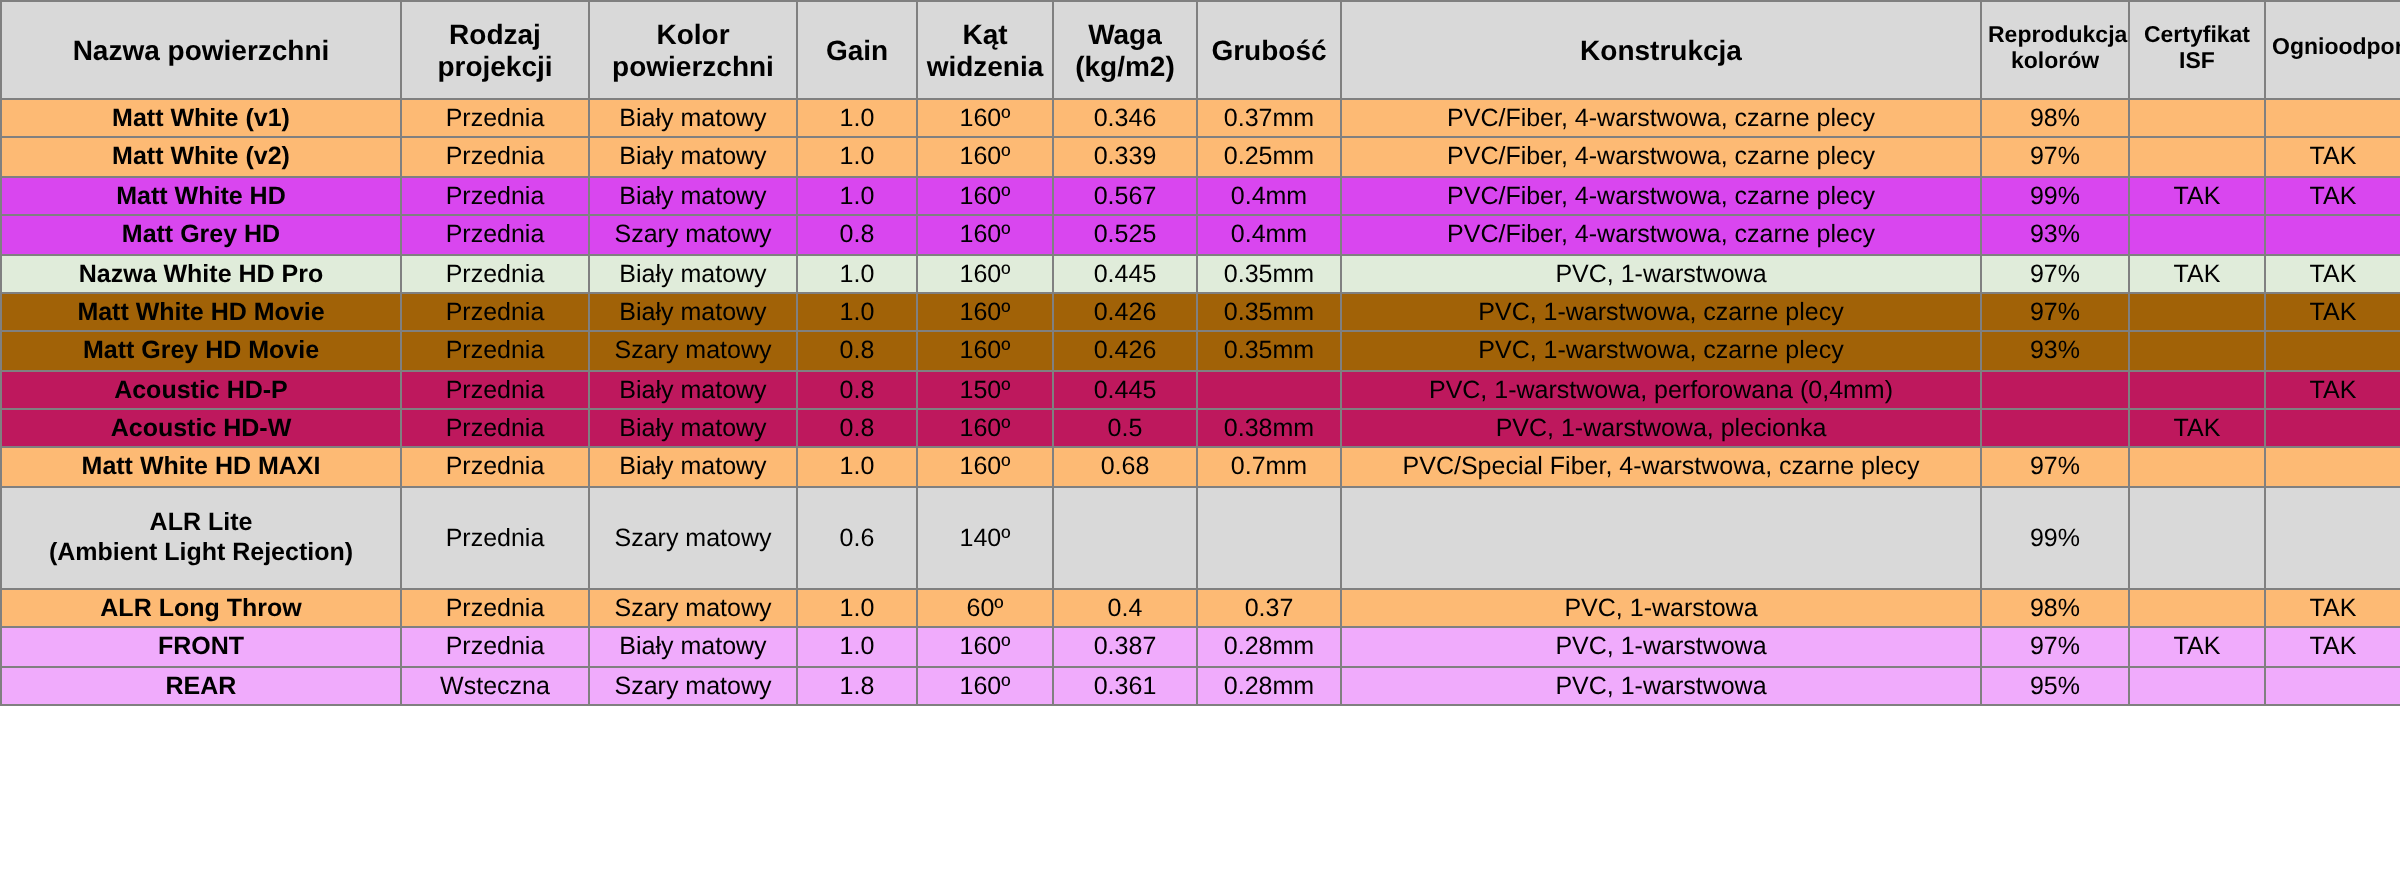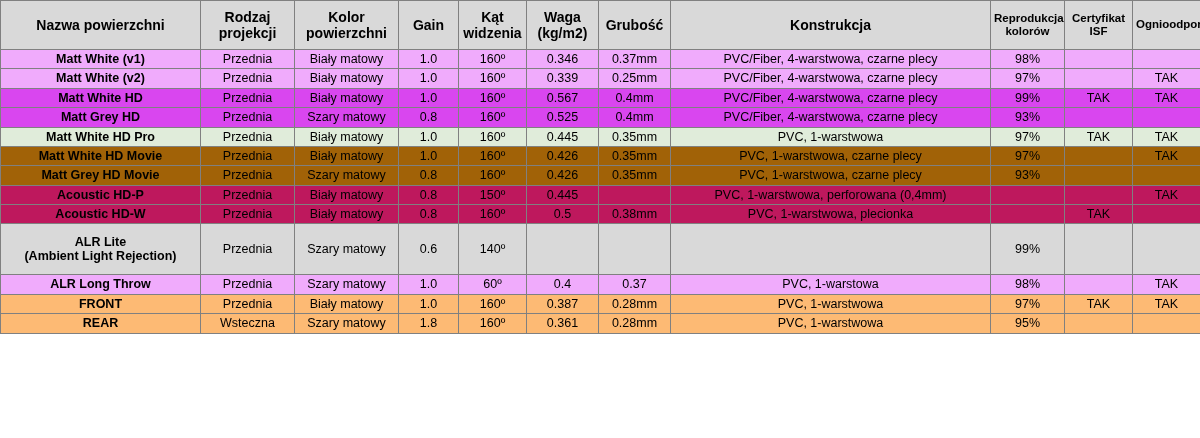--- a/index.html
+++ b/index.html
@@ -34,27 +34,27 @@
     font-size: 14px;
     height: 44px;
   }
   table.spec thead th.small {
     font-size: 11.5px;
   }
   td.name {
     font-weight: bold;
     font-size: 13.5px;
   }
-  tr.r-white td { background: #f0abfc; }
+  tr.r-white td { background: #fdba74; }
   tr.r-orange td { background: #d946ef; }
   tr.r-green td { background: #e0ecda; }
   tr.r-blue td { background: #a16207; }
   tr.r-yellow td { background: #be185d; }
   tr.r-grey td { background: #d9d9d9; }
-  tr.r-pink td { background: #fdba74; }
+  tr.r-pink td { background: #f0abfc; }
   .tall td { height: 44px; }
   .tall2 td { height: 46px; }
 </style>
 </head>
 <body>
 
 <table class="spec">
   <colgroup id="cols">
       <col style="width: 200px;">
       <col style="width: 94px;">
@@ -130,21 +130,21 @@
         <td>0.8</td>
         <td>160º</td>
         <td>0.525</td>
         <td>0.4mm</td>
         <td>PVC/Fiber, 4-warstwowa, czarne plecy</td>
         <td>93%</td>
         <td></td>
         <td></td>
       </tr>
       <tr class="r-green">
-        <td class="name">Matt White HD Pro</td>
+        <td class="name">Nazwa White HD Pro</td>
         <td>Przednia</td>
         <td>Biały matowy</td>
         <td>1.0</td>
         <td>160º</td>
         <td>0.445</td>
         <td>0.35mm</td>
         <td>PVC, 1-warstwowa</td>
         <td>97%</td>
         <td>TAK</td>
         <td>TAK</td>
@@ -192,20 +192,33 @@
         <td class="name">Acoustic HD-W</td>
         <td>Przednia</td>
         <td>Biały matowy</td>
         <td>0.8</td>
         <td>160º</td>
         <td>0.5</td>
         <td>0.38mm</td>
         <td>PVC, 1-warstwowa, plecionka</td>
         <td></td>
         <td>TAK</td>
+        <td></td>
+      </tr>
+      <tr class="r-white">
+        <td class="name">Matt White HD MAXI</td>
+        <td>Przednia</td>
+        <td>Biały matowy</td>
+        <td>1.0</td>
+        <td>160º</td>
+        <td>0.68</td>
+        <td>0.7mm</td>
+        <td>PVC/Special Fiber, 4-warstwowa, czarne plecy</td>
+        <td>97%</td>
+        <td></td>
         <td></td>
       </tr>
       <tr class="r-grey tall2">
         <td class="name">ALR Lite<br>(Ambient Light Rejection)</td>
         <td>Przednia</td>
         <td>Szary matowy</td>
         <td>0.6</td>
         <td>140º</td>
         <td></td>
         <td></td>

